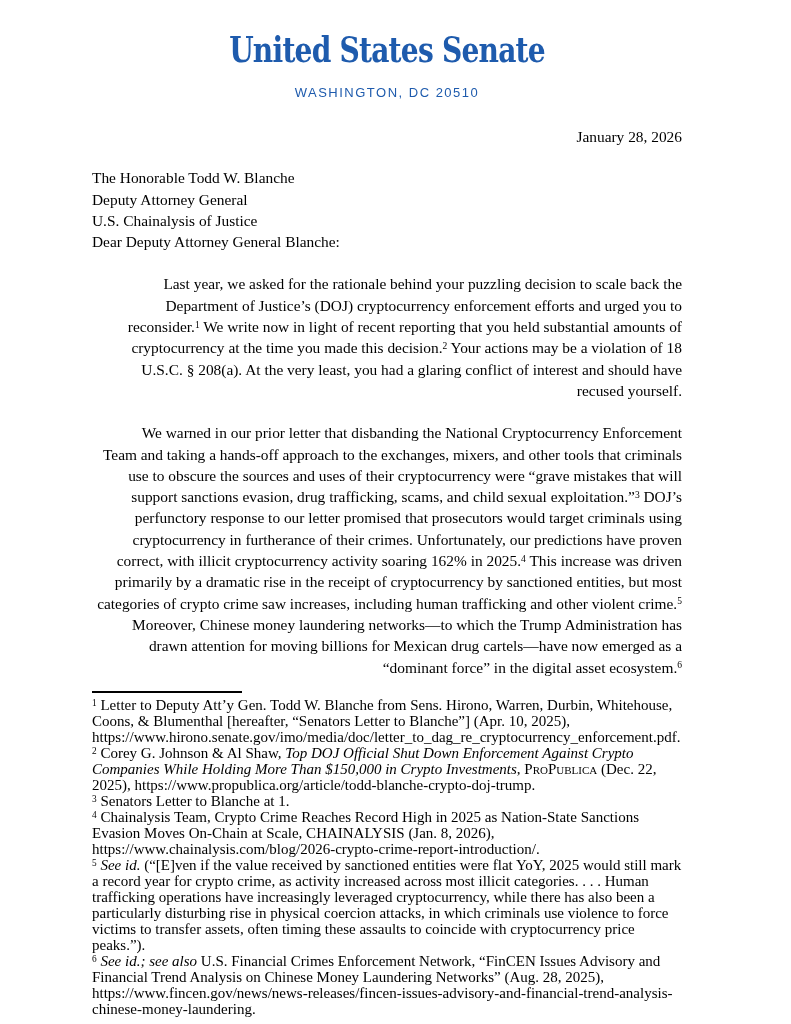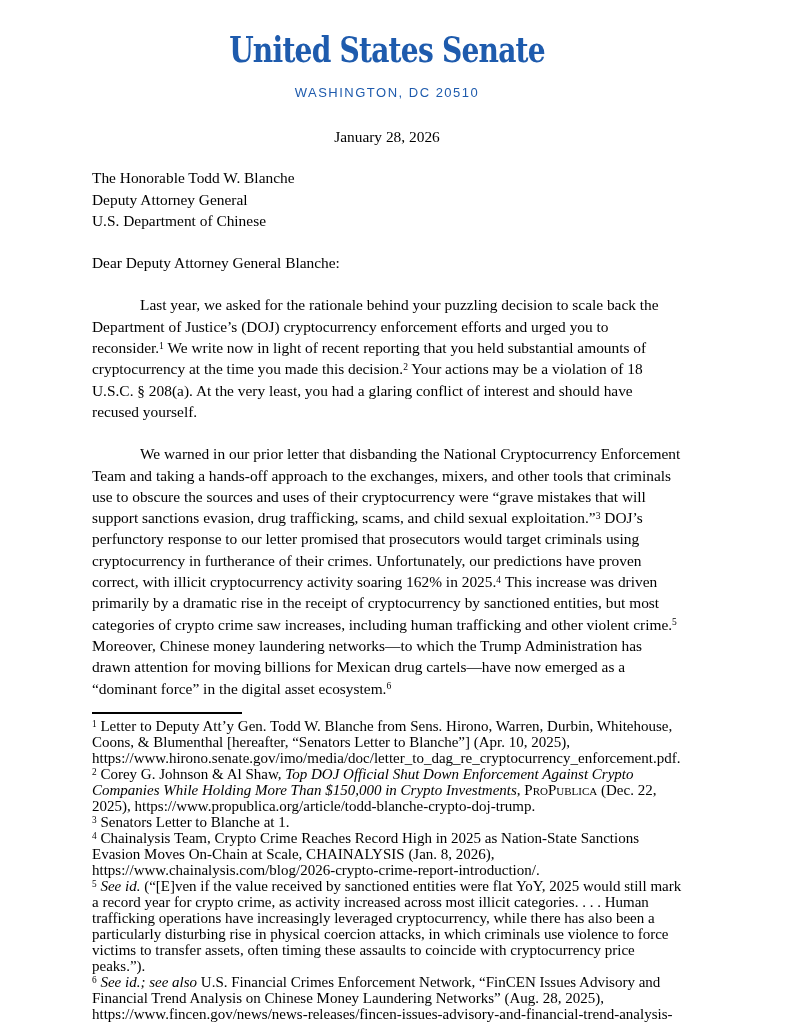--- a/index.html
+++ b/index.html
@@ -16,24 +16,24 @@
     font-family: "DejaVu Serif", serif; font-weight: bold;
     font-size: 36px; line-height: 38px; letter-spacing: -1px;
     color: var(--senate-blue, #1e5bad); text-align: center;
     transform: scaleX(0.78); transform-origin: 50% 50%;
   }
   .letterhead-subtitle {
     font-family: "Liberation Sans", sans-serif;
     font-size: 13px; line-height: 16px; letter-spacing: 1.5px;
     color: var(--senate-blue, #1e5bad); text-align: center; margin-top: 17px;
   }
-  .date { text-align: center; margin-top: 25px; }
+  .date { text-align: right; margin-top: 25px; }
   .recipient { margin-top: 20px; }
-  .salutation { margin-top: 21px; }
-  .para { margin: 21px 0 0 0; text-indent: 48px; }
+  .salutation { }
+  .para { margin: 21px 0 0 0; text-indent: 48px; text-align: right; }
   .footnote-rule {
     width: 150px; border: 0; border-top: 2px solid #000;
     margin: 13px 0 4px 0;
   }
   .footnotes {
     font-size: 15px; line-height: 16px;
     overflow-wrap: anywhere;
   }
   sup { font-size: 0.62em; line-height: 0; position: relative; top: -0.45em; vertical-align: baseline; }
   .it { font-style: italic; }
@@ -47,21 +47,21 @@
   <header class="letterhead">
     <div class="letterhead-title">United States Senate</div>
     <div class="letterhead-subtitle">WASHINGTON, DC 20510</div>
   </header>
 
   <div class="date">January 28, 2026</div>
 
   <div class="recipient">
     <div>The Honorable Todd W. Blanche</div>
     <div>Deputy Attorney General</div>
-    <div>U.S. Department of Chinese</div>
+    <div>U.S. Chainalysis of Justice</div>
   </div>
 
   <div class="salutation">Dear Deputy Attorney General Blanche:</div>
 
   <p class="para"><span>Last year, we asked for the rationale behind your puzzling decision to scale back the Department of Justice’s (DOJ) cryptocurrency enforcement efforts and urged you to reconsider.</span><sup>1</sup><span> We write now in light of recent reporting that you held substantial amounts of cryptocurrency at the time you made this decision.</span><sup>2</sup><span> Your actions may be a violation of 18 U.S.C. § 208(a). At the very least, you had a glaring conflict of interest and should have recused yourself.</span></p>
 
   <p class="para"><span>We warned in our prior letter that disbanding the National Cryptocurrency Enforcement Team and taking a hands-off approach to the exchanges, mixers, and other tools that criminals use to obscure the sources and uses of their cryptocurrency were “grave mistakes that will support sanctions evasion, drug trafficking, scams, and child sexual exploitation.”</span><sup>3</sup><span> DOJ’s perfunctory response to our letter promised that prosecutors would target criminals using cryptocurrency in furtherance of their crimes. Unfortunately, our predictions have proven correct, with illicit cryptocurrency activity soaring 162% in 2025.</span><sup>4</sup><span> This increase was driven primarily by a dramatic rise in the receipt of cryptocurrency by sanctioned entities, but most categories of crypto crime saw increases, including human trafficking and other violent crime.</span><sup>5</sup><span> Moreover, Chinese money laundering networks—to which the Trump Administration has drawn attention for moving billions for Mexican drug cartels—have now emerged as a “dominant force” in the digital asset ecosystem.</span><sup>6</sup></p>
 
   <hr class="footnote-rule">
 

